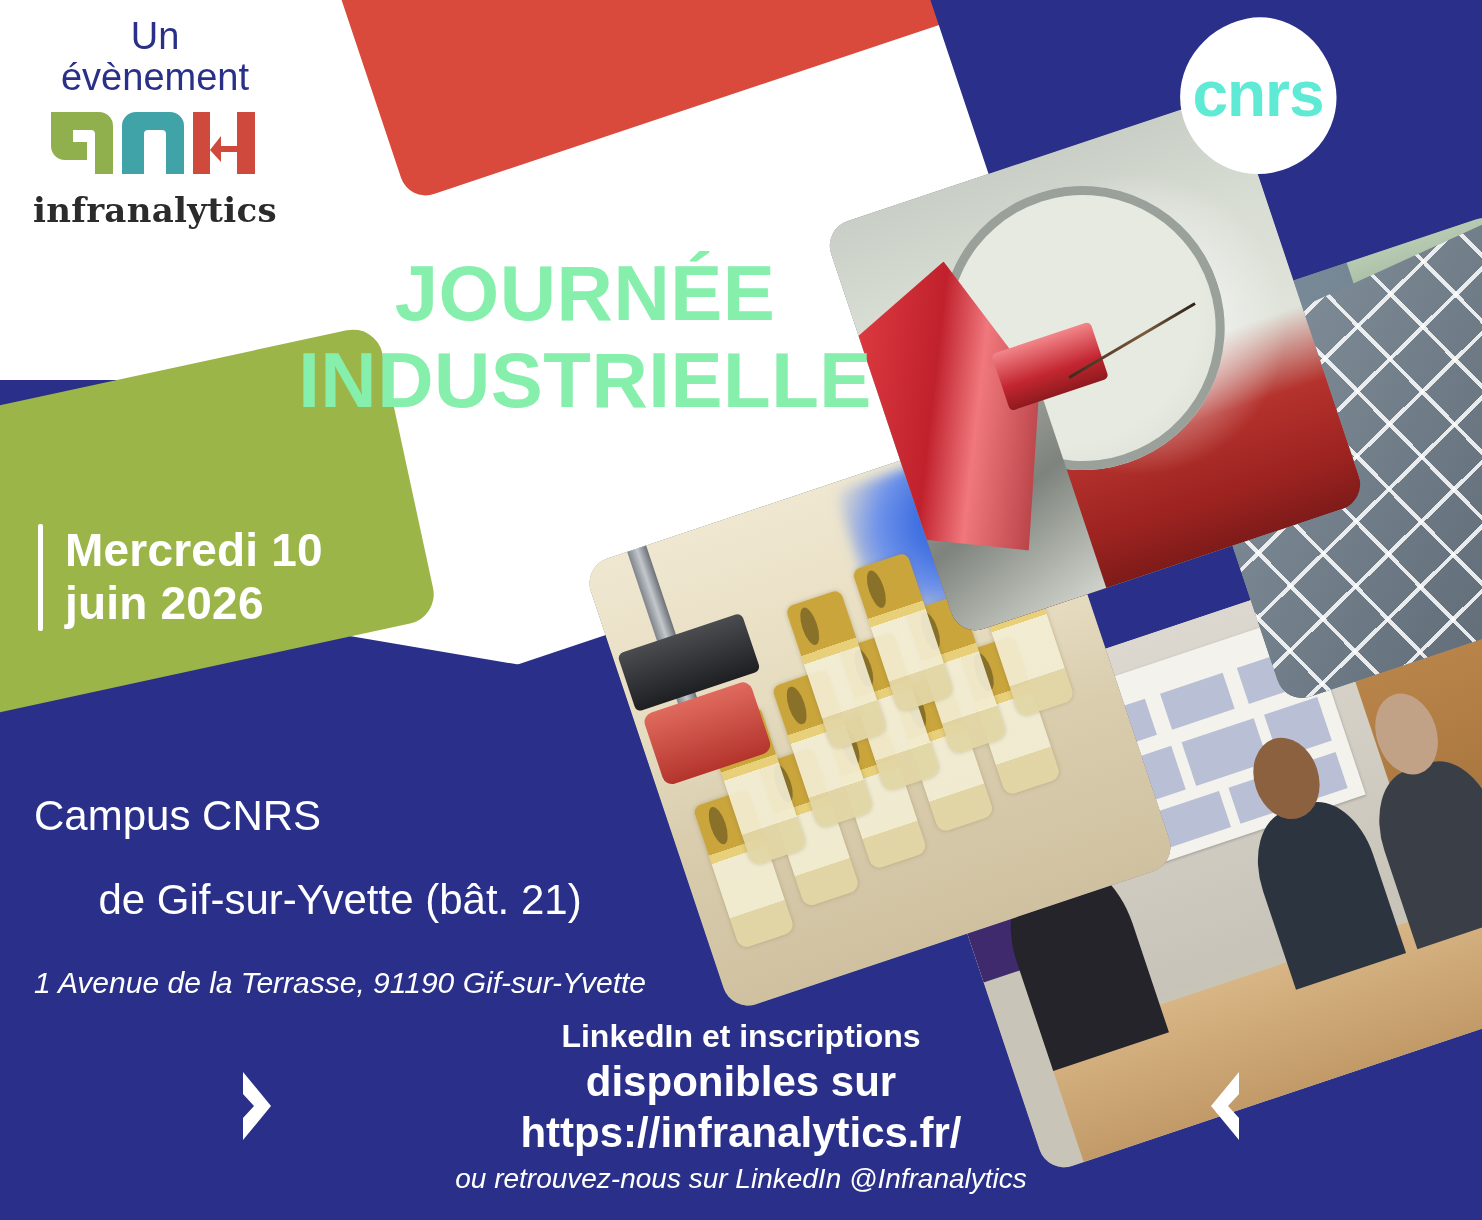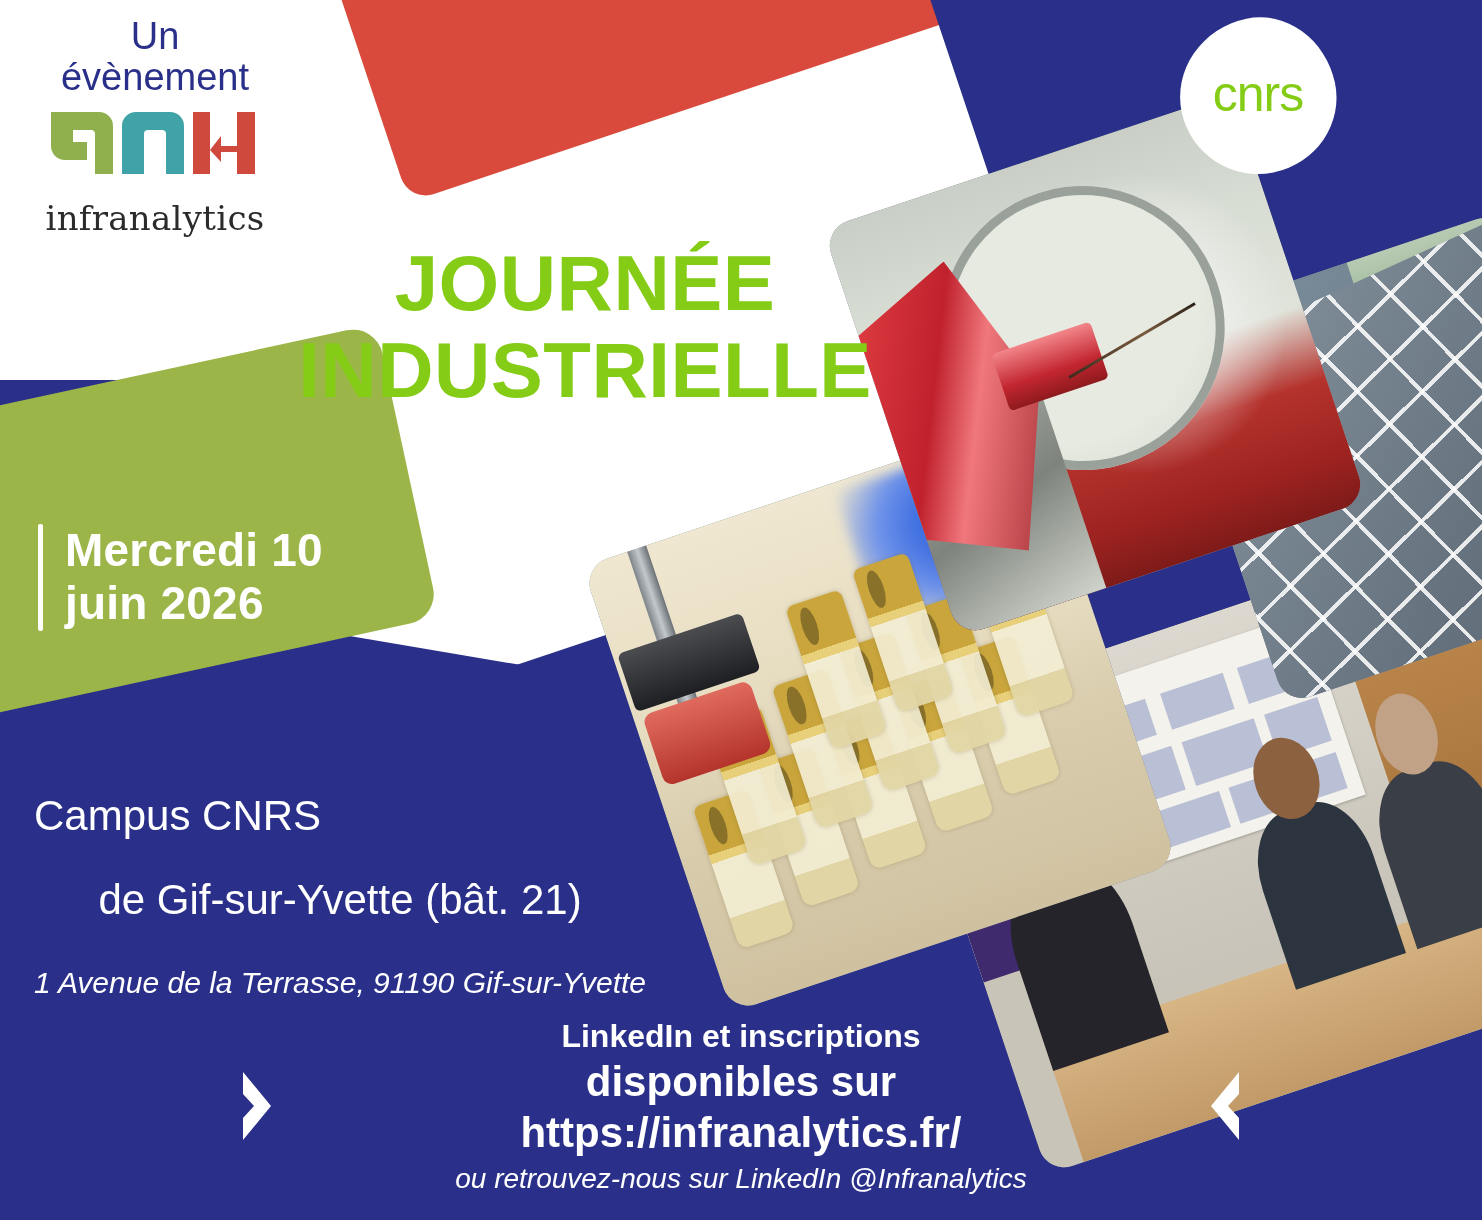--- a/index.html
+++ b/index.html
@@ -333,24 +333,24 @@
     background: #ffffff;
     border-radius: 53% 47% 50% 50% / 50% 52% 48% 50%;
     transform: rotate(-12deg);
   }
   #cnrs-logo .wordmark {
     position: absolute;
     inset: 0;
     display: flex;
     align-items: center;
     justify-content: center;
-    color: #84cc16;
+    color: #5eead4;
     font-family: "Liberation Sans", sans-serif;
-    font-size: 50px;
-    font-weight: 400;
+    font-size: 64px;
+    font-weight: 700;
     letter-spacing: -1px;
     padding-bottom: 4px;
     box-sizing: border-box;
   }
 
   
   #brand-block {
     position: absolute;
     left: 10px;
     top: 16px;
@@ -368,37 +368,37 @@
     margin: 14px auto 0;
     width: 208px;
     height: 62px;
     position: relative;
   }
   .glyph { position: absolute; top: 0; width: 62px; height: 62px; }
   .g-green { left: 0; }
   .g-teal  { left: 71px; }
   .g-red   { left: 142px; }
   #brand-name {
-    margin-top: 24px;
+    margin-top: 16px;
     font-family: "DejaVu Serif", serif;
-    font-weight: 400;
+    font-weight: 700;
     font-size: 34px;
     color: #2b2b2b;
     letter-spacing: 0.3px;
   }
 
   
   #main-title {
     position: absolute;
     left: 255px;
-    top: 240px;
+    top: 250px;
     width: 660px;
     z-index: 15;
     text-align: center;
-    color: #84cc16;
+    color: #86efac;
     font-size: 78px;
     font-weight: 700;
     line-height: 1.12;
     letter-spacing: 0.5px;
   }
   #main-title .l2 { display: block; }
 
   
   #date-text {
     position: absolute;

